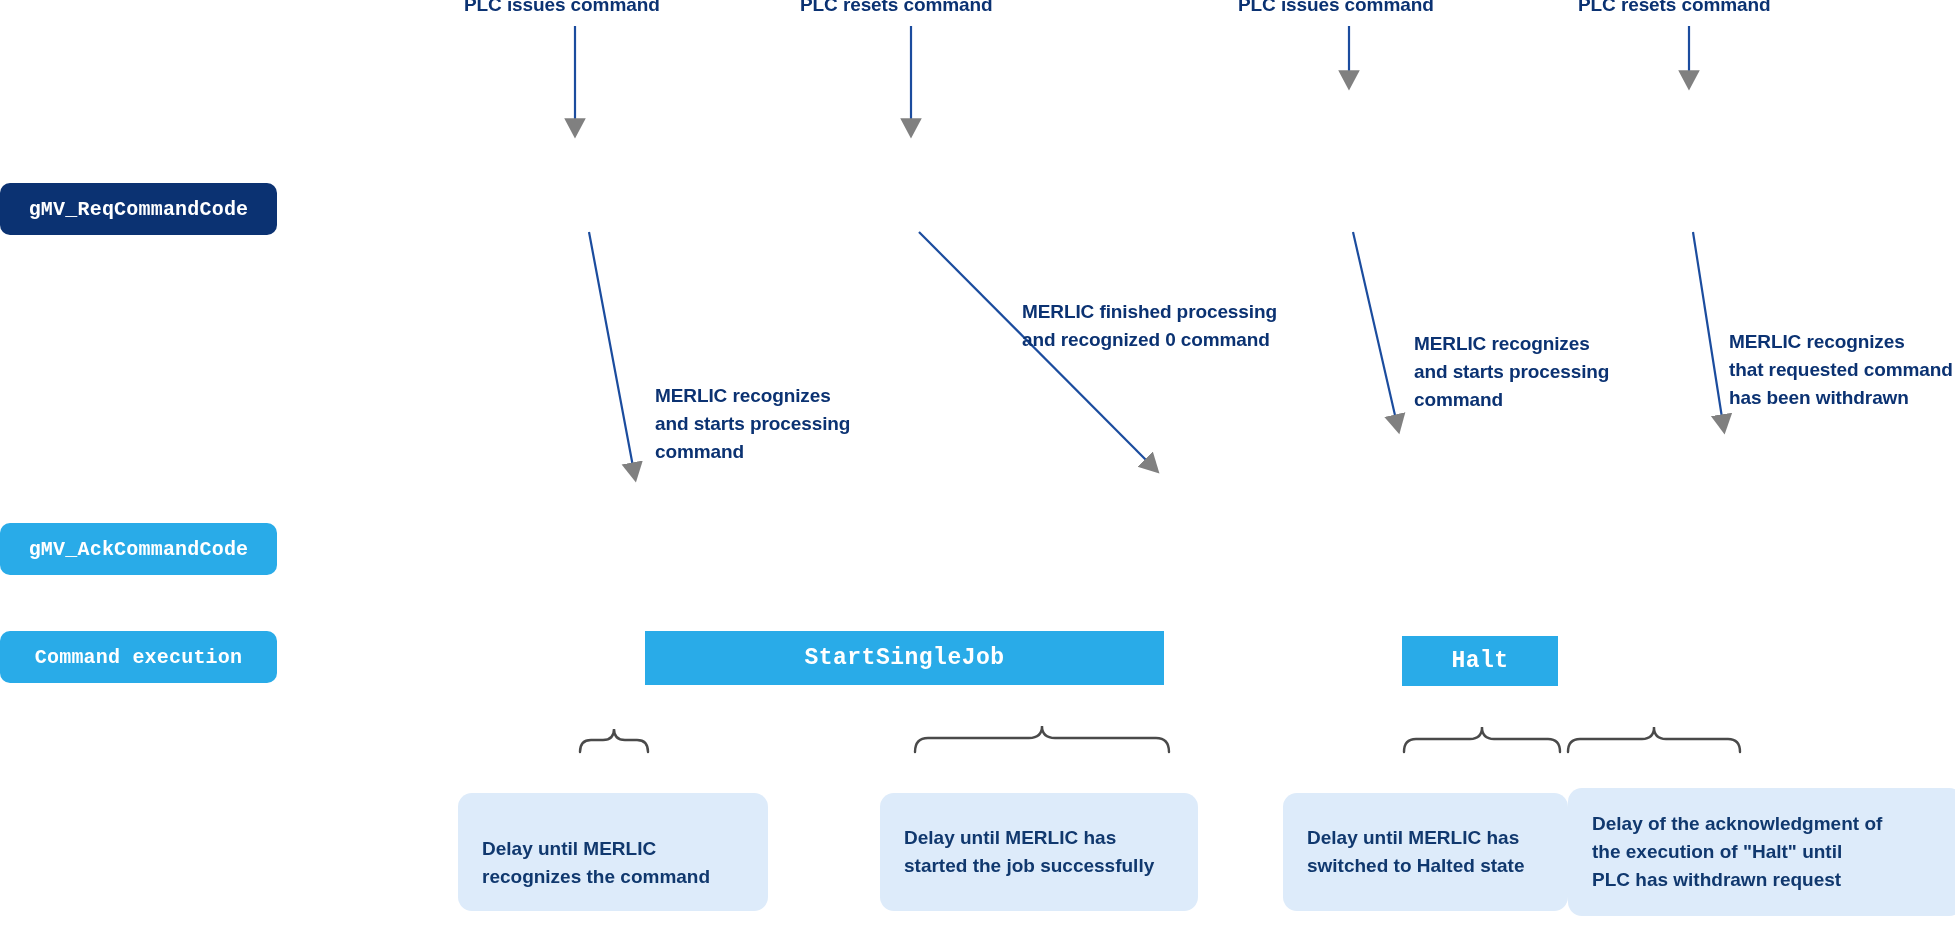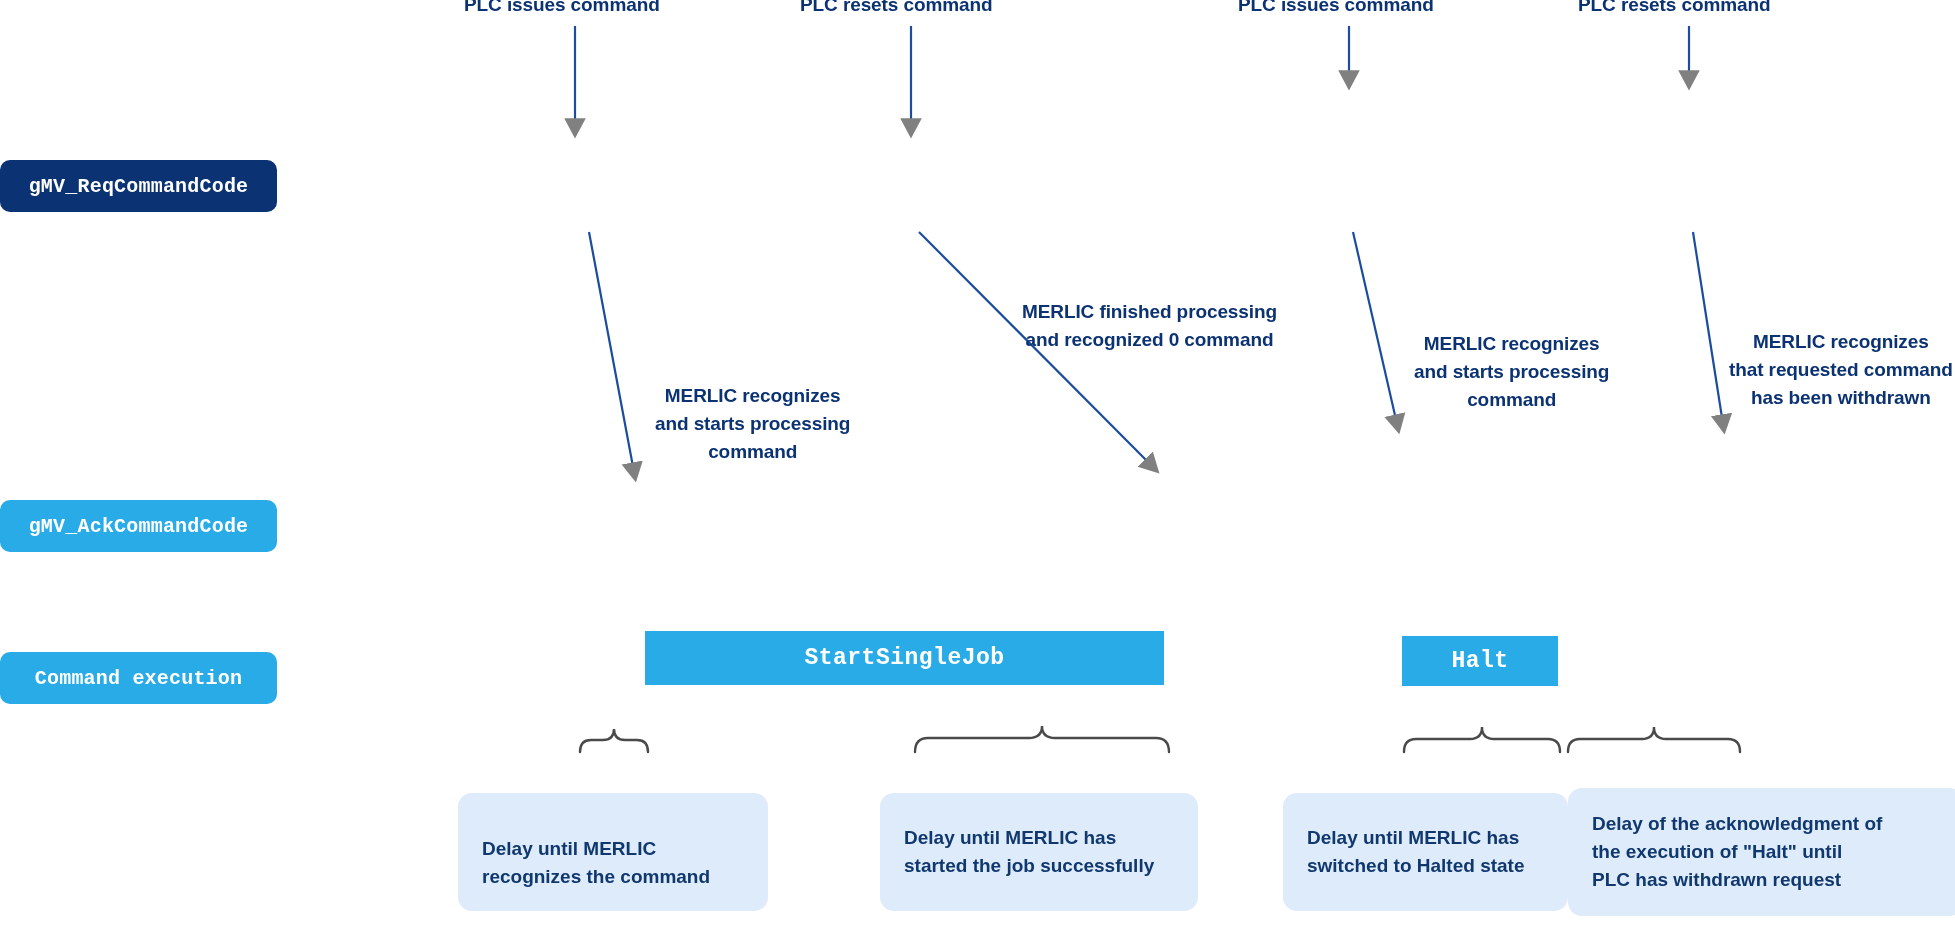--- a/index.html
+++ b/index.html
@@ -18,20 +18,21 @@
     display:flex;align-items:center;justify-content:center;
     color:#ffffff;
     font-family:"Liberation Mono","DejaVu Sans Mono",monospace;
     font-weight:700;
     font-size:20px;
     letter-spacing:.2px;
     border-radius:10px;
     white-space:nowrap;
     box-sizing:border-box;
     padding:0 14px;
+    margin-top:23px;
   }
   .row-label.req{background:#0B3272;}
   .row-label.ack{background:#29ABE8;}
   .row-label.exec{background:#29ABE8;}
 
   
   .exec-bar{
     position:absolute;
     background:#29ABE8;
     display:flex;align-items:center;justify-content:center;
@@ -48,21 +49,21 @@
   .anno{
     position:absolute;
     color:#0B3272;
     font-weight:700;
     font-size:19px;
     line-height:27px;
     white-space:pre-line;
     letter-spacing:-.1px;
   }
   .anno.top{font-size:19px;line-height:22px;}
-  .anno.mid{font-size:19px;line-height:28px;text-align:center;}
+  .anno.mid{font-size:19px;line-height:28px;}
 
   
   .callout{
     position:absolute;
     background:#DDEBFA;
     border-radius:14px;
     color:#10386E;
     font-weight:700;
     font-size:19px;
     line-height:28px;
@@ -114,21 +115,21 @@
   <div class="anno top" style="left:1578px;top:-6px;">PLC resets command</div>
 
   <div class="row-label req" style="left:0px;top:160px;width:277px;height:52px;">
     <span>gMV_ReqCommandCode</span>
   </div>
 
   <div class="row-label ack" style="left:0px;top:500px;width:277px;height:52px;">
     <span>gMV_AckCommandCode</span>
   </div>
 
-  <div class="row-label exec" style="left:0px;top:652px;width:277px;height:52px;">
+  <div class="row-label exec" style="left:0px;top:608px;width:277px;height:52px;">
     <span>Command execution</span>
   </div>
 
   <div class="anno mid" style="left:655px;top:382px;">MERLIC recognizes
 and starts processing
 command</div>
   <div class="anno mid" style="left:1022px;top:298px;">MERLIC finished processing
 and recognized 0 command</div>
   <div class="anno mid" style="left:1414px;top:330px;">MERLIC recognizes
 and starts processing

